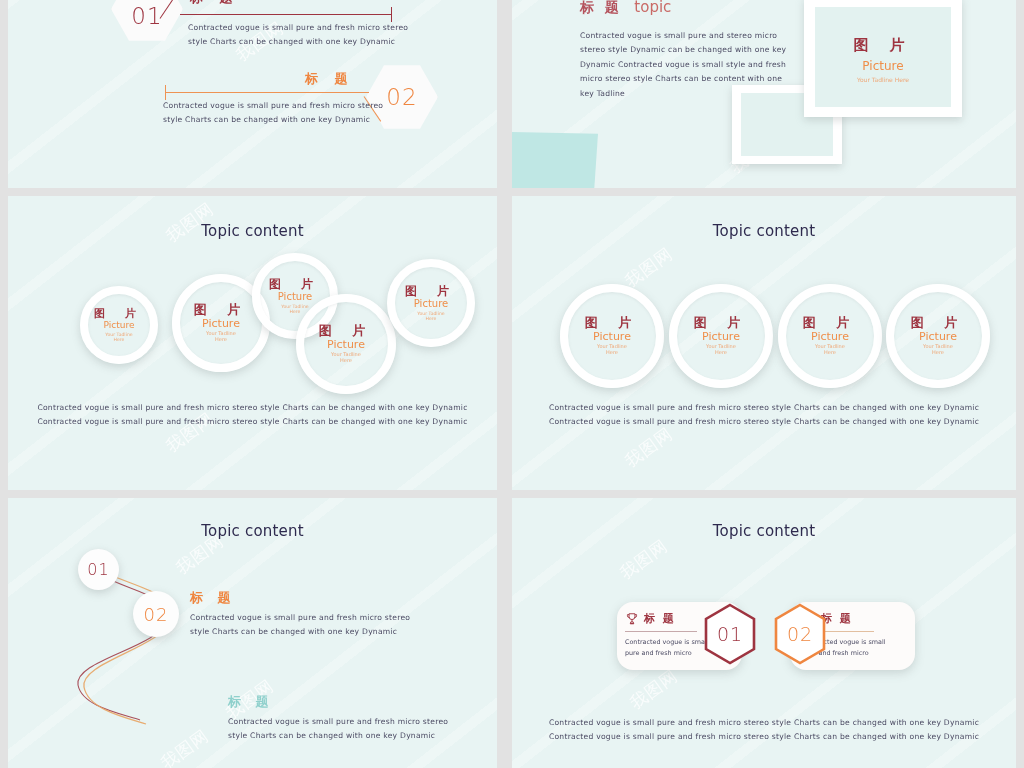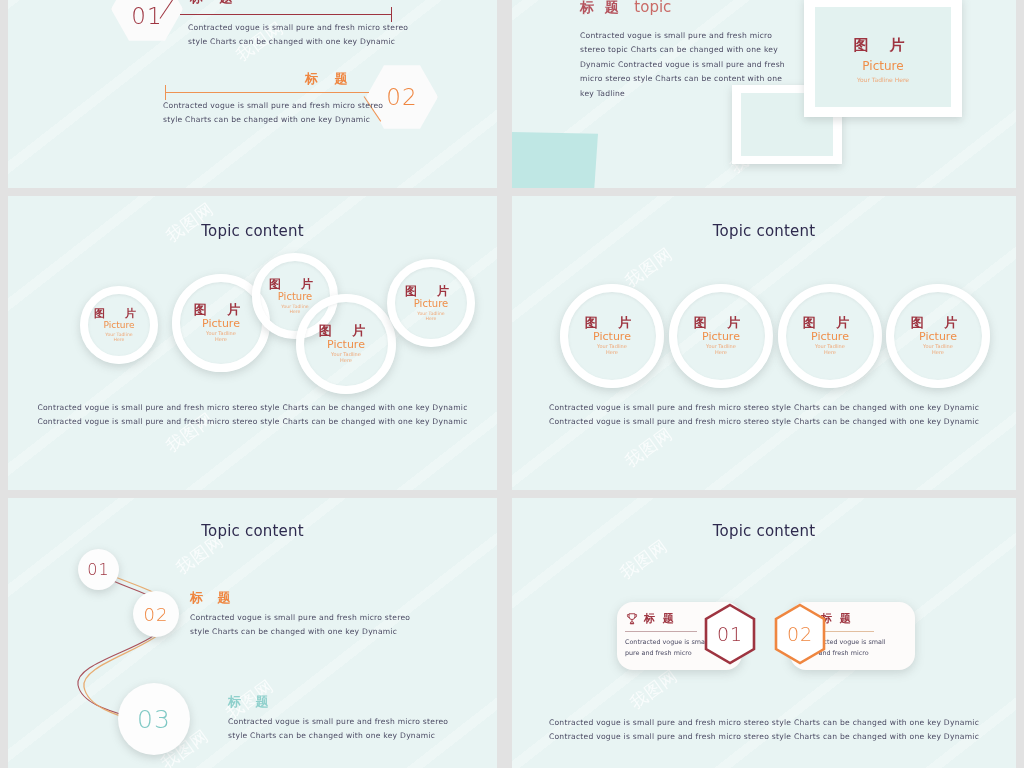--- a/index.html
+++ b/index.html
@@ -109,23 +109,23 @@
     <span class="wmk" style="left:215px;top:150px;font-size:17px;">我图网</span>
 
     <div class="tealblk" style="left:-6px;top:140px;width:92px;height:56px;clip-path:polygon(0 0,100% 3%,96% 100%,0 100%);"></div>
 
     <div style="position:absolute;left:68px;top:6px;">
       <span class="mini-zh" style="font-size:14px;color:#b4525c;letter-spacing:3px;">标 题</span>
       <span style="font-family:'DejaVu Sans',sans-serif;font-size:15px;color:#c96a66;margin-left:8px;">topic</span>
     </div>
 
     <div style="position:absolute;left:68px;top:37px;">
-      <div class="body-txt">Contracted  vogue is small pure and fresh micro</div>
-      <div class="body-txt">stereo topic Charts  can be changed  with one key</div>
-      <div class="body-txt">Dynamic Contracted  vogue is small pure and fresh</div>
+      <div class="body-txt">Contracted  vogue is small pure and stereo micro</div>
+      <div class="body-txt">stereo style Dynamic  can be changed  with one key</div>
+      <div class="body-txt">Dynamic Contracted  vogue is small style and fresh</div>
       <div class="body-txt">micro stereo style Charts can be content  with one</div>
       <div class="body-txt">key Tadline</div>
     </div>
 
     <div class="frame" style="left:220px;top:93px;width:110px;height:79px;">
       <i style="left:9px;top:8px;right:9px;bottom:8px;"></i>
     </div>
 
     <div class="frame" style="left:292px;top:5px;width:158px;height:120px;">
       <i style="left:11px;top:10px;right:11px;bottom:10px;"></i>
@@ -237,23 +237,20 @@
     <svg width="489" height="278" style="position:absolute;left:0;top:0;">
       <path d="M101,81 C122,92 168,101 160,122 C150,150 66,162 70,187 C74,208 110,215 132,222" fill="none" stroke="#9e3440" stroke-width="1.1" opacity=".85"></path>
       <path d="M103,77 C126,88 173,98 165,120 C154,150 72,164 76,189 C80,211 115,219 138,226" fill="none" stroke="#e8a463" stroke-width="1.3" opacity=".9"></path>
     </svg>
 
     <div class="numcircle" style="left:70px;top:51px;width:41px;height:41px;">
       <span style="color:#9e3440;font-size:16px;letter-spacing:1px;">01</span>
     </div>
     <div class="numcircle" style="left:125px;top:93px;width:46px;height:46px;">
       <span style="color:#ef8640;font-size:18px;letter-spacing:1px;">02</span>
-    </div>
-    <div class="numcircle" style="left:110px;top:185px;width:72px;height:72px;">
-      <span style="color:#7ec8c4;font-size:25px;letter-spacing:1px;">03</span>
     </div>
 
     <div style="position:absolute;left:182px;top:91px;">
       <div class="mini-zh" style="color:#ef8640;font-size:13px;letter-spacing:5px;">标 题</div>
       <div class="body-txt" style="margin-top:4px;">Contracted  vogue is small pure and fresh micro  stereo</div>
       <div class="body-txt">style Charts  can be changed  with one key Dynamic</div>
     </div>
 
     <div style="position:absolute;left:220px;top:195px;">
       <div class="mini-zh" style="color:#8fd0cc;font-size:13px;letter-spacing:5px;">标 题</div>

